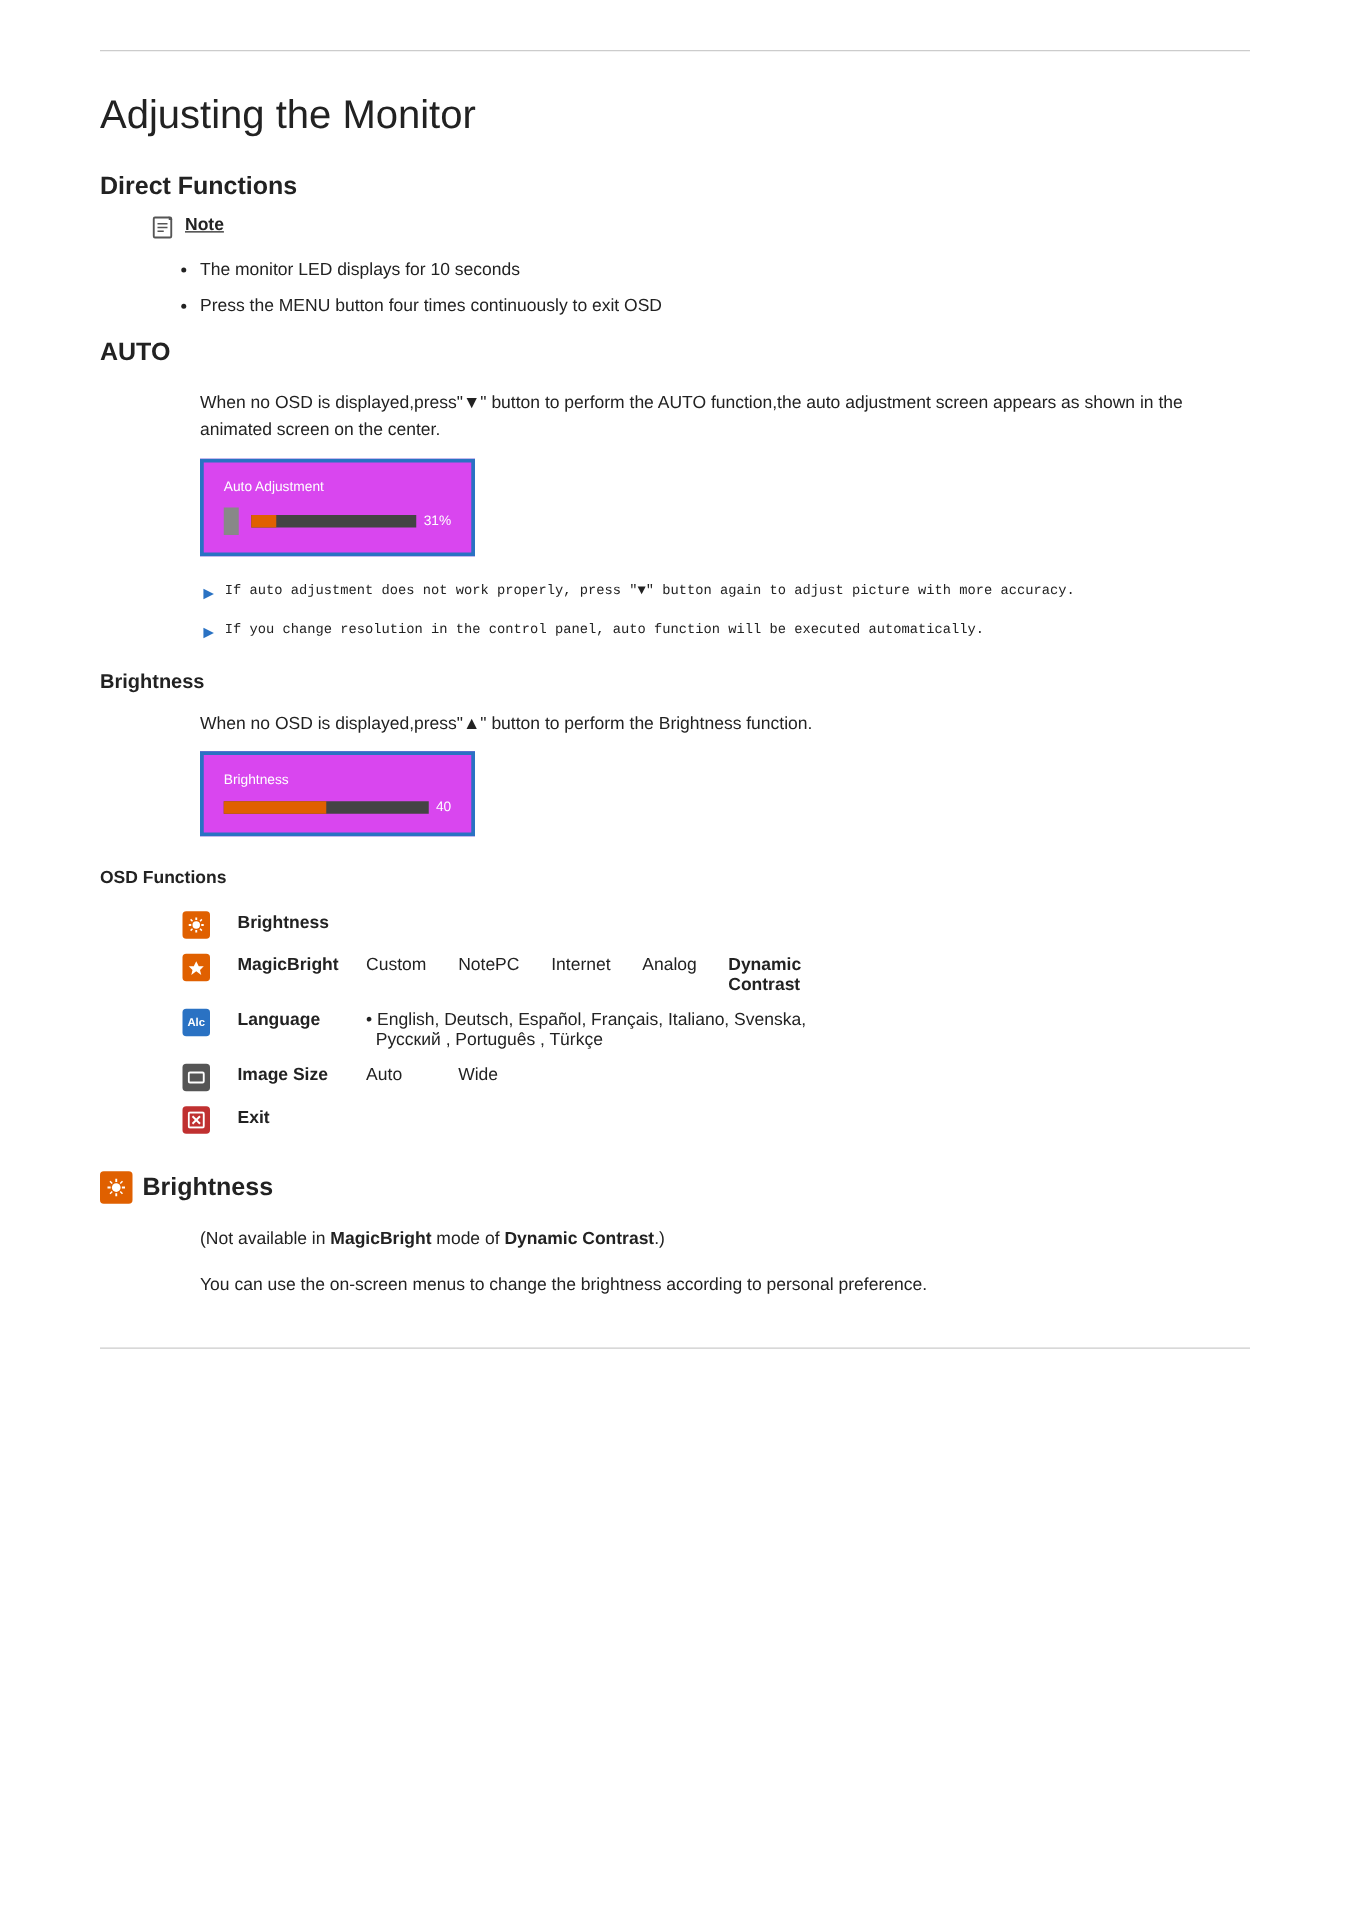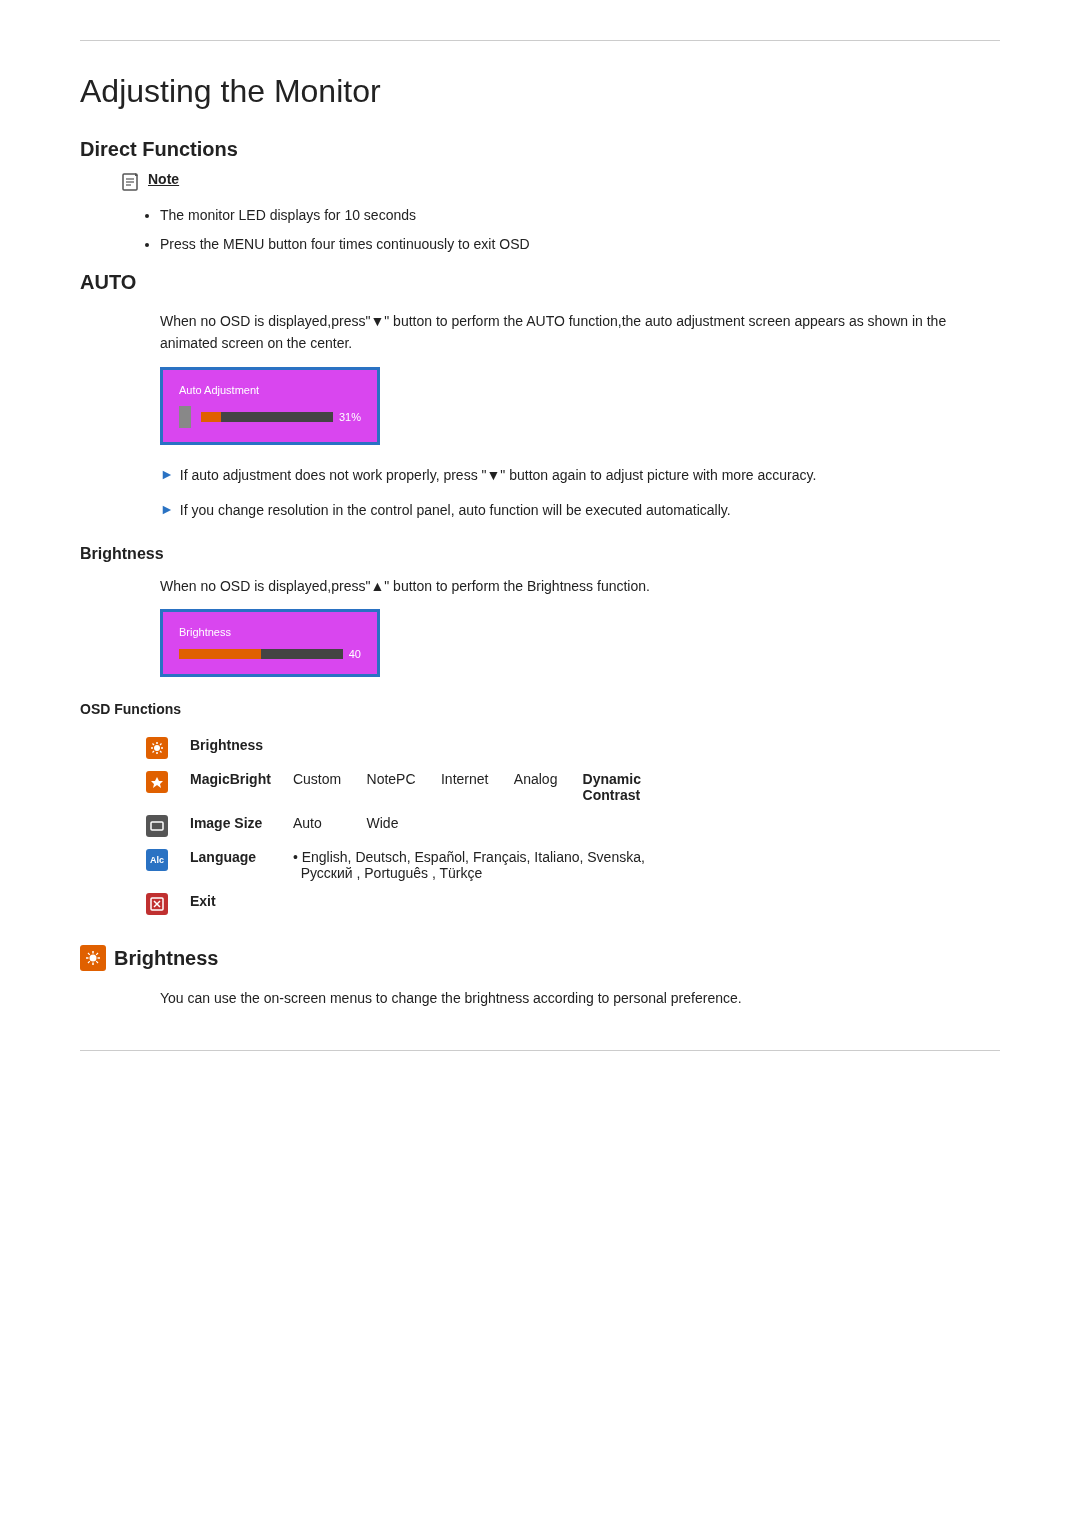--- a/index.html
+++ b/index.html
@@ -153,22 +153,23 @@
     }
 
     .tip-arrow {
       color: #2a72c3;
       font-size: 14px;
       margin-top: 1px;
       flex-shrink: 0;
     }
 
     .tip-text {
-      font-size: 14px;
+      font-size: 11px;
       line-height: 1.5;
+      font-family: Liberation Mono, monospace;
     }
 
     .section-brightness {
       margin-bottom: 24px;
     }
 
     .section-brightness .section-heading {
       font-size: 16px;
       font-weight: bold;
       margin-bottom: 12px;
@@ -374,40 +375,40 @@
           <td class="osd-row-label">MagicBright</td>
           <td>Custom</td>
           <td>NotePC</td>
           <td>Internet</td>
           <td>Analog</td>
           <td class="dynamic-contrast">Dynamic<br>Contrast</td>
         </tr>
 
         <tr>
           <td>
+            <span class="osd-icon icon-blue" style="font-size:9px; font-weight:bold;">Alc</span>
+          </td>
+          <td class="osd-row-label">Language</td>
+          <td colspan="5" class="language-values">
+            • English, Deutsch, Español, Français, Italiano, Svenska,<br>
+            &nbsp;&nbsp;Русский , Português , Türkçe
+          </td>
+        </tr>
+
+        <tr>
+          <td>
             <span class="osd-icon icon-dark">
               <svg width="14" height="14" viewBox="0 0 14 14" fill="none">
                 <rect x="1" y="3" width="12" height="8" rx="1" stroke="white" stroke-width="1.5"></rect>
               </svg>
             </span>
           </td>
           <td class="osd-row-label">Image Size</td>
           <td>Auto</td>
           <td>Wide</td>
-        </tr>
-
-        <tr>
-          <td>
-            <span class="osd-icon icon-blue" style="font-size:9px; font-weight:bold;">Alc</span>
-          </td>
-          <td class="osd-row-label">Language</td>
-          <td colspan="5" class="language-values">
-            • English, Deutsch, Español, Français, Italiano, Svenska,<br>
-            &nbsp;&nbsp;Русский , Português , Türkçe
-          </td>
         </tr>
 
         <tr>
           <td>
             <span class="osd-icon icon-red">
               <svg width="14" height="14" viewBox="0 0 14 14" fill="none">
                 <rect x="1" y="1" width="12" height="12" rx="1" stroke="white" stroke-width="1.5"></rect>
                 <line x1="4" y1="4" x2="10" y2="10" stroke="white" stroke-width="1.5"></line>
                 <line x1="10" y1="4" x2="4" y2="10" stroke="white" stroke-width="1.5"></line>
               </svg>
@@ -430,18 +431,21 @@
           <line x1="12.5" y1="8" x2="15" y2="8" stroke="white" stroke-width="1.5"></line>
           <line x1="3" y1="3" x2="4.8" y2="4.8" stroke="white" stroke-width="1.2"></line>
           <line x1="11.2" y1="11.2" x2="13" y2="13" stroke="white" stroke-width="1.2"></line>
           <line x1="13" y1="3" x2="11.2" y2="4.8" stroke="white" stroke-width="1.2"></line>
           <line x1="4.8" y1="11.2" x2="3" y2="13" stroke="white" stroke-width="1.2"></line>
         </svg>
       </span>
       <span>Brightness</span>
     </div>
 
+    <p class="brightness-bottom-desc">
+      (Not available in <span class="bold-text">MagicBright</span> mode of <span class="bold-text">Dynamic Contrast</span>.)
+    </p>
     <p class="brightness-bottom-desc">You can use the on-screen menus to change the brightness according to personal preference.</p>
   </div>
 
   <hr class="bottom-divider">
 
 </div>
 
 </body></html>

